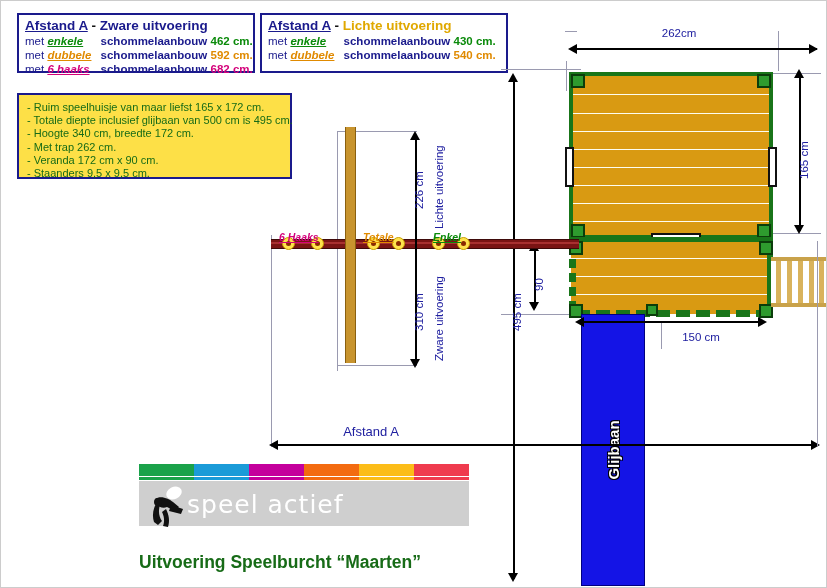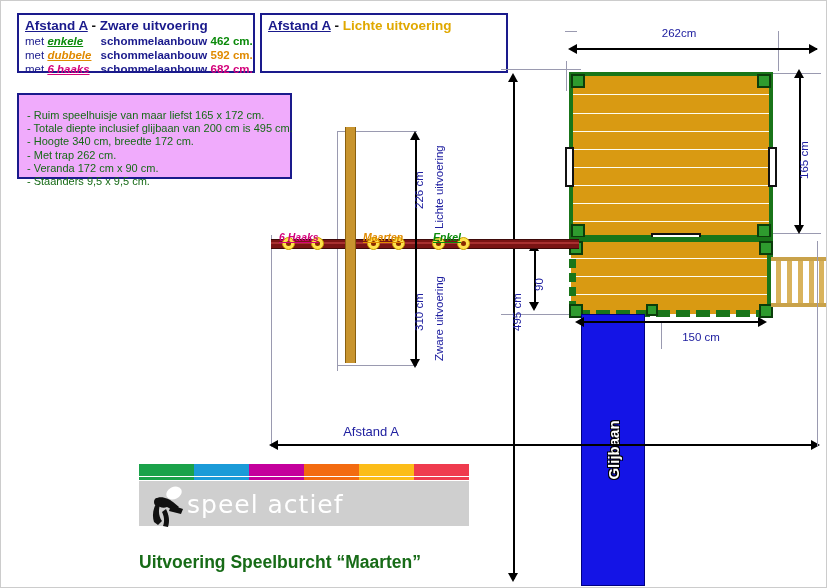--- a/index.html
+++ b/index.html
@@ -32,23 +32,23 @@
   }
   .ib-row .met{color:#1a1a8c;}
   .ib-row .kind{font-style:italic;font-weight:bold;text-decoration:underline;display:inline-block;min-width:50px;}
   .ib-row .word{color:#1a1a8c;font-weight:bold;}
   .ib-row .val{font-weight:bold;}
 
   
   .specbox{
     position:absolute;
     border:2px solid #1a1a8c;
-    background:#f0abfc;
-    box-sizing:border-box;
-    padding:14px 8px;
+    background:#fde047;
+    box-sizing:border-box;
+    padding:6px 8px;
   }
   .specbox .line{
     font-size:11px;color:#176b17;line-height:13.2px;white-space:nowrap;
     font-weight:normal;
   }
 
   
   .lbl{
     position:absolute;font-size:11.5px;color:#2020a0;white-space:nowrap;
   }
@@ -182,25 +182,37 @@
       <span class="val" style="color:#d4007a;margin-top:32px;">682 cm.</span>
     </div>
   </div>
 
   <div class="infobox" style="left:259px;top:12px;width:248px;height:60px;">
     <div class="ib-title">
       <span class="afstand">Afstand A</span>
       <span class="dash">-</span>
       <span style="color:#e0a800;">Lichte uitvoering</span>
     </div>
+    <div class="ib-row">
+      <span class="met">met</span>
+      <span class="kind" style="color:#0a8a0a;">enkele</span>
+      <span class="word">schommelaanbouw</span>
+      <span class="val" style="color:#0a8a0a;">430 cm.</span>
+    </div>
+    <div class="ib-row">
+      <span class="met">met</span>
+      <span class="kind" style="color:#e08a00;">dubbele</span>
+      <span class="word">schommelaanbouw</span>
+      <span class="val" style="color:#e08a00;">540 cm.</span>
+    </div>
   </div>
 
   <div class="specbox" style="left:16px;top:92px;width:275px;height:86px;">
     <div class="line">- Ruim speelhuisje van maar liefst 165 x 172  cm.</div>
-    <div class="line">- Totale diepte inclusief glijbaan van 200 cm is 495 cm.</div>
+    <div class="line">- Totale diepte inclusief glijbaan van 500 cm is 495 cm.</div>
     <div class="line">- Hoogte 340 cm, breedte 172 cm.</div>
     <div class="line">- Met trap 262 cm.</div>
     <div class="line">- Veranda 172 cm x 90 cm.</div>
     <div class="line">- Staanders 9,5 x 9,5 cm.</div>
   </div>
 
   <div class="thin-v" style="left:270px;top:234px;height:212px;"></div>
   <div class="thin-v" style="left:336px;top:130px;height:240px;"></div>
   <div class="thin-h" style="left:336px;top:130px;width:80px;"></div>
   <div class="thin-h" style="left:336px;top:364px;width:80px;"></div>
@@ -322,21 +334,21 @@
       <i></i>
     </div>
   <div class="hook" style="left:431px;top:236px;">
       <i></i>
     </div>
   <div class="hook" style="left:456px;top:236px;">
       <i></i>
     </div>
 
   <div class="swlbl" style="left:278px;top:230px;color:#d4007a;">6 Haaks</div>
-  <div class="swlbl" style="left:362px;top:230px;color:#e08a00;">Maarten</div>
+  <div class="swlbl" style="left:362px;top:230px;color:#e08a00;">Totale</div>
   <div class="swlbl" style="left:432px;top:230px;color:#0a8a0a;">Enkel</div>
 
   <div class="dimline-v" style="left:414px;top:136px;height:228px;"></div>
   <div class="arr arr-u" style="left:409px;top:130px;"></div>
   <div class="arr arr-d" style="left:409px;top:358px;"></div>
   <div class="lbl-v" style="left:412px;top:208px;transform:rotate(-90deg);">226 cm</div>
   <div class="lbl-v" style="left:412px;top:330px;transform:rotate(-90deg);">310 cm</div>
   <div class="lbl-v" style="left:432px;top:228px;transform:rotate(-90deg);">Lichte uitvoering</div>
   <div class="lbl-v" style="left:432px;top:360px;transform:rotate(-90deg);">Zware uitvoering</div>
 

